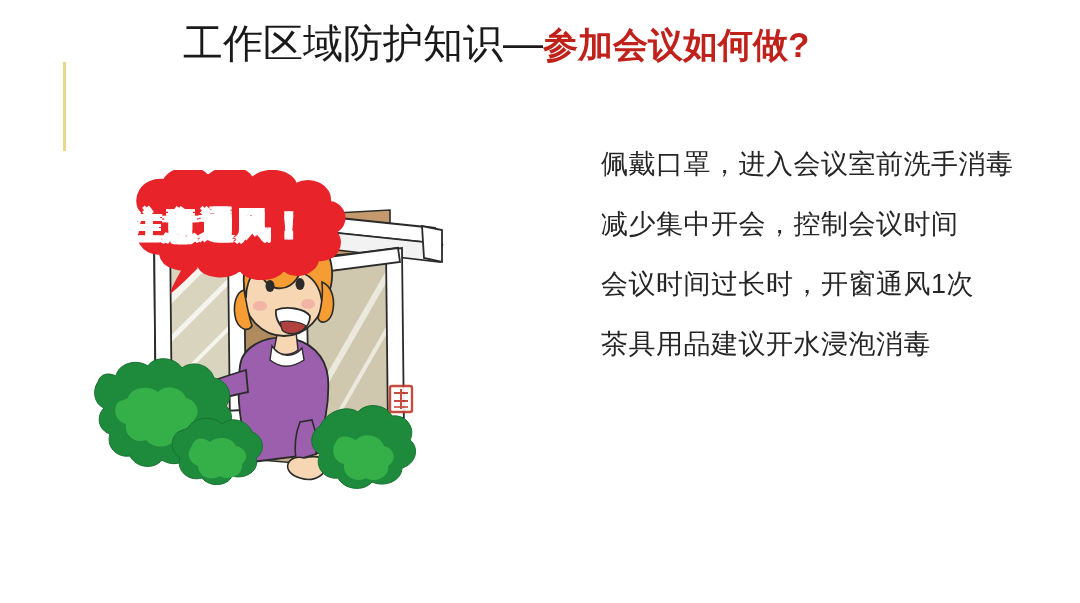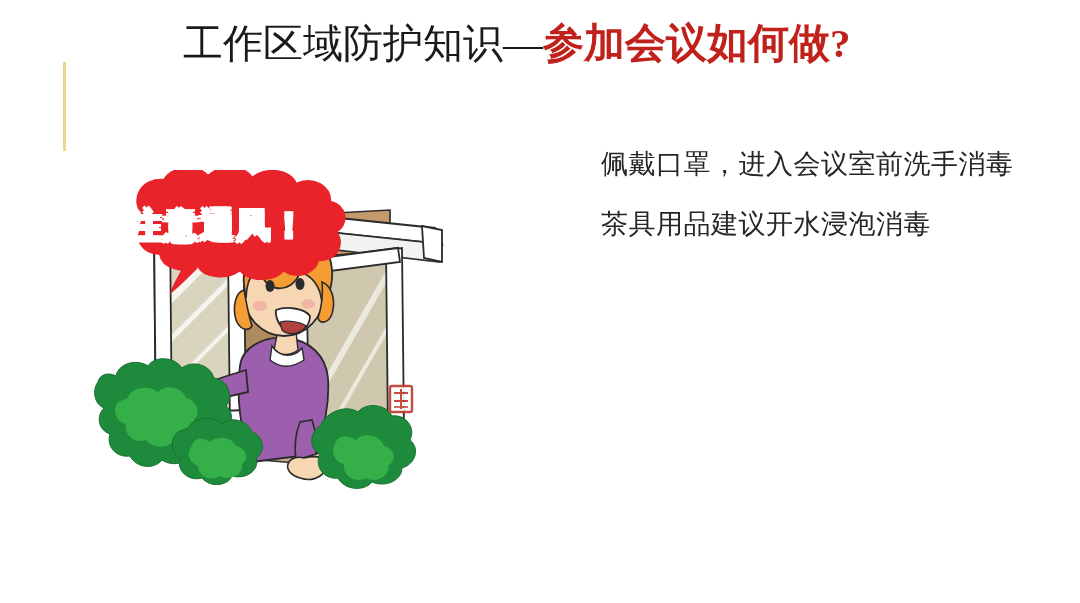--- a/index.html
+++ b/index.html
@@ -9,41 +9,40 @@
     height: 603px;
     background: #ffffff;
     font-family: "Liberation Sans", "DejaVu Sans", sans-serif;
     overflow: hidden;
   }
   .slide {
     position: relative;
     width: 1007px;
     height: 603px;
     background: #ffffff;
-    font-family: Liberation Serif, serif;
   }
 
   
   .title-row {
     position: absolute;
     left: 183px;
     top: 19px;
     white-space: nowrap;
     display: flex;
     align-items: baseline;
   }
   .title-main {
     font-size: 40px;
     line-height: 48px;
     color: #1a1a1a;
     letter-spacing: 0px;
     font-weight: 400;
   }
   .title-accent {
-    font-size: 41px;
+    font-size: 35px;
     line-height: 48px;
     color: #c0211a;
     font-weight: 700;
     letter-spacing: 0px;
   }
 
   
   .accent-bar {
     position: absolute;
     left: 63px;
@@ -264,16 +263,18 @@
       </g>
     </svg>
 
     <div class="bubble-text" style="position:absolute; left:38px; top:33px;">
       <span>注意通风！</span>
     </div>
   </div>
 
   <div class="bullets">
     <div class="bullet-line">佩戴口罩，进入会议室前洗手消毒</div>
+    <div class="bullet-line">减少集中开会，控制会议时间</div>
+    <div class="bullet-line">会议时间过长时，开窗通风1次</div>
     <div class="bullet-line">茶具用品建议开水浸泡消毒</div>
   </div>
 
 </div>
 
 </body></html>

